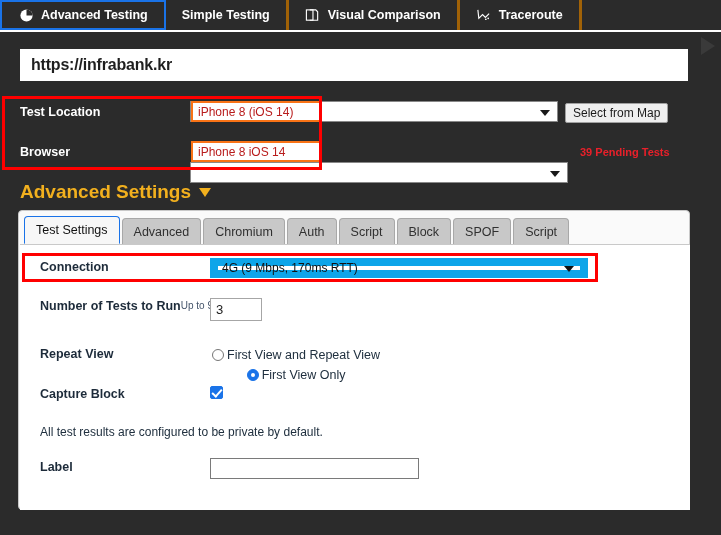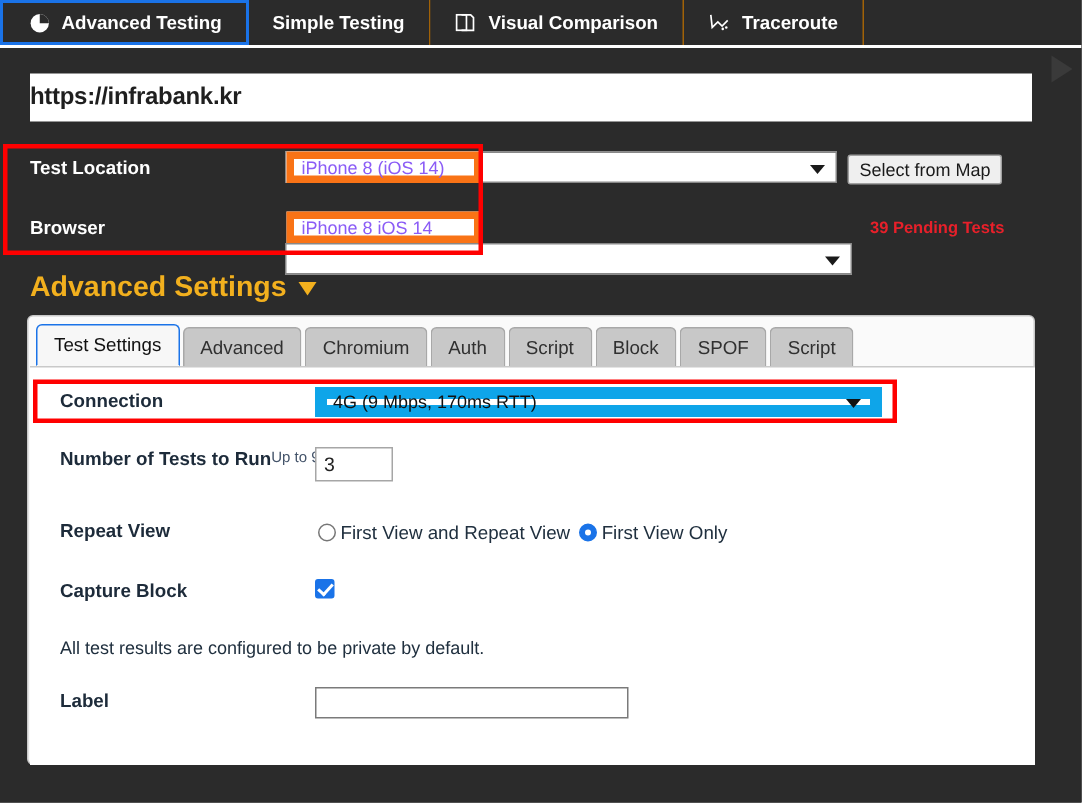--- a/index.html
+++ b/index.html
@@ -27,21 +27,21 @@
   }
   .maintab {
     display: flex;
     align-items: center;
     gap: 7px;
     padding: 0 16px;
     color: #ffffff;
     font-size: 12.5px;
     font-weight: bold;
     background: #2b2b2b;
-    border-right: 1px solid #a16207;
+    border-right: 3px solid #a16207;
     box-sizing: border-box;
     white-space: nowrap;
   }
   .maintab.active {
     border: 2px solid #1a73e8;
     border-right: 2px solid #1a73e8;
   }
   .maintab .ticon {
     display: inline-flex;
     align-items: center;
@@ -76,20 +76,21 @@
 
   
   #urlbar {
     position: absolute;
     left: 20px; top: 49px;
     width: 668px; height: 32px;
     background: #ffffff;
     display: flex;
     align-items: center;
     box-sizing: border-box;
+    padding-left: 11px;
   }
   #urlbar .urltext {
     font-size: 16px;
     font-weight: bold;
     color: #1f1f1f;
     letter-spacing: -0.2px;
   }
 
   
   .darkrow {
@@ -128,27 +129,27 @@
     border-right: 5px solid transparent;
     border-top: 6px solid #1a1a1a;
   }
   #loc-select { left: 190px; top: 101px; width: 368px; }
   #brw-select { left: 190px; top: 141px; width: 378px; }
 
   .valuechip {
     position: absolute;
     height: 21px;
     background: #ffffff;
-    border: 5px solid #f97316;
+    border: 2px solid #f97316;
     box-sizing: border-box;
     display: flex;
     align-items: center;
     padding-left: 5px;
     font-size: 12px;
-    color: #8b5cf6;
+    color: #b91c1c;
     z-index: 4;
   }
   #loc-value { left: 191px; top: 101px; width: 130px; }
   #brw-value { left: 191px; top: 141px; width: 130px; }
 
   #selectmap-btn {
     position: absolute;
     left: 565px; top: 103px;
     height: 20px;
     padding: 0 7px;
@@ -308,20 +309,21 @@
 
   #repeat-label { left: 40px; top: 347px; }
   #repeat-group {
     position: absolute;
     left: 212px; top: 348px;
     display: flex;
     align-items: center;
     gap: 6px;
     font-size: 12.5px;
     color: #20303f;
+    flex-direction: column;
   }
   #repeat-group .opt { display: flex; align-items: center; gap: 3px; }
   .radio {
     width: 12px; height: 12px;
     border: 1px solid #767676;
     border-radius: 50%;
     background: #ffffff;
     box-sizing: border-box;
     position: relative;
     flex: 0 0 12px;

